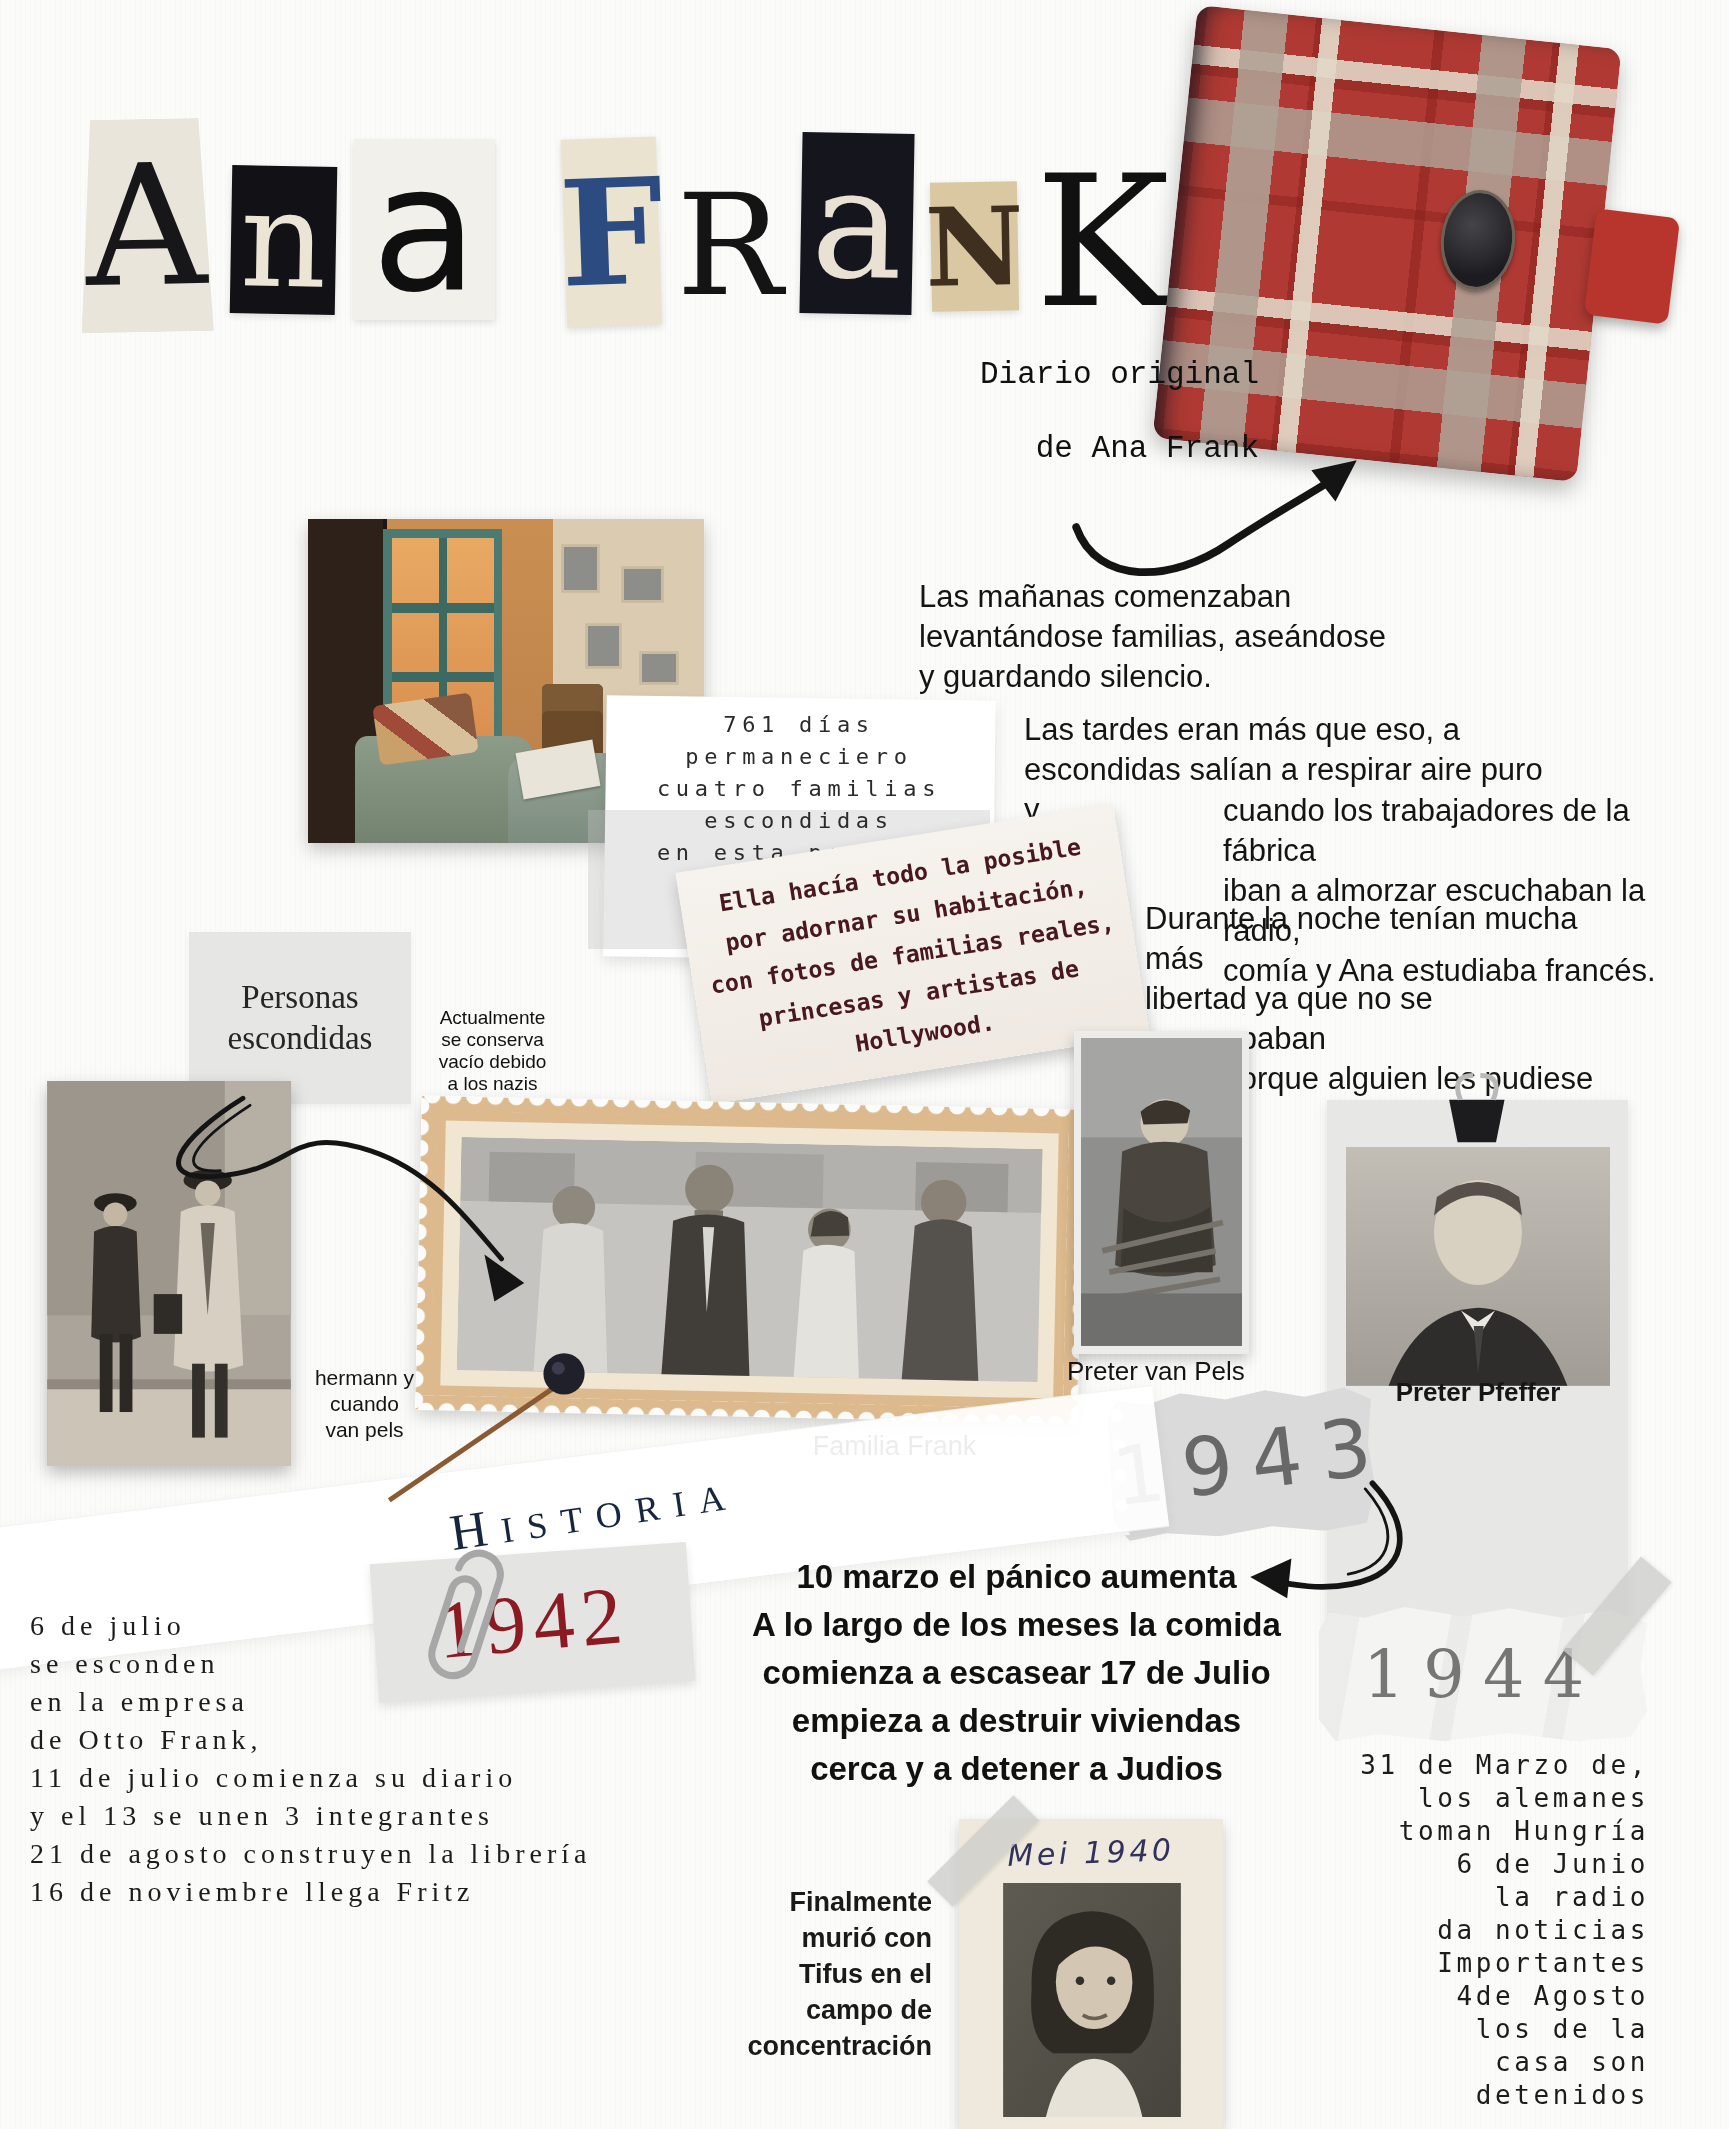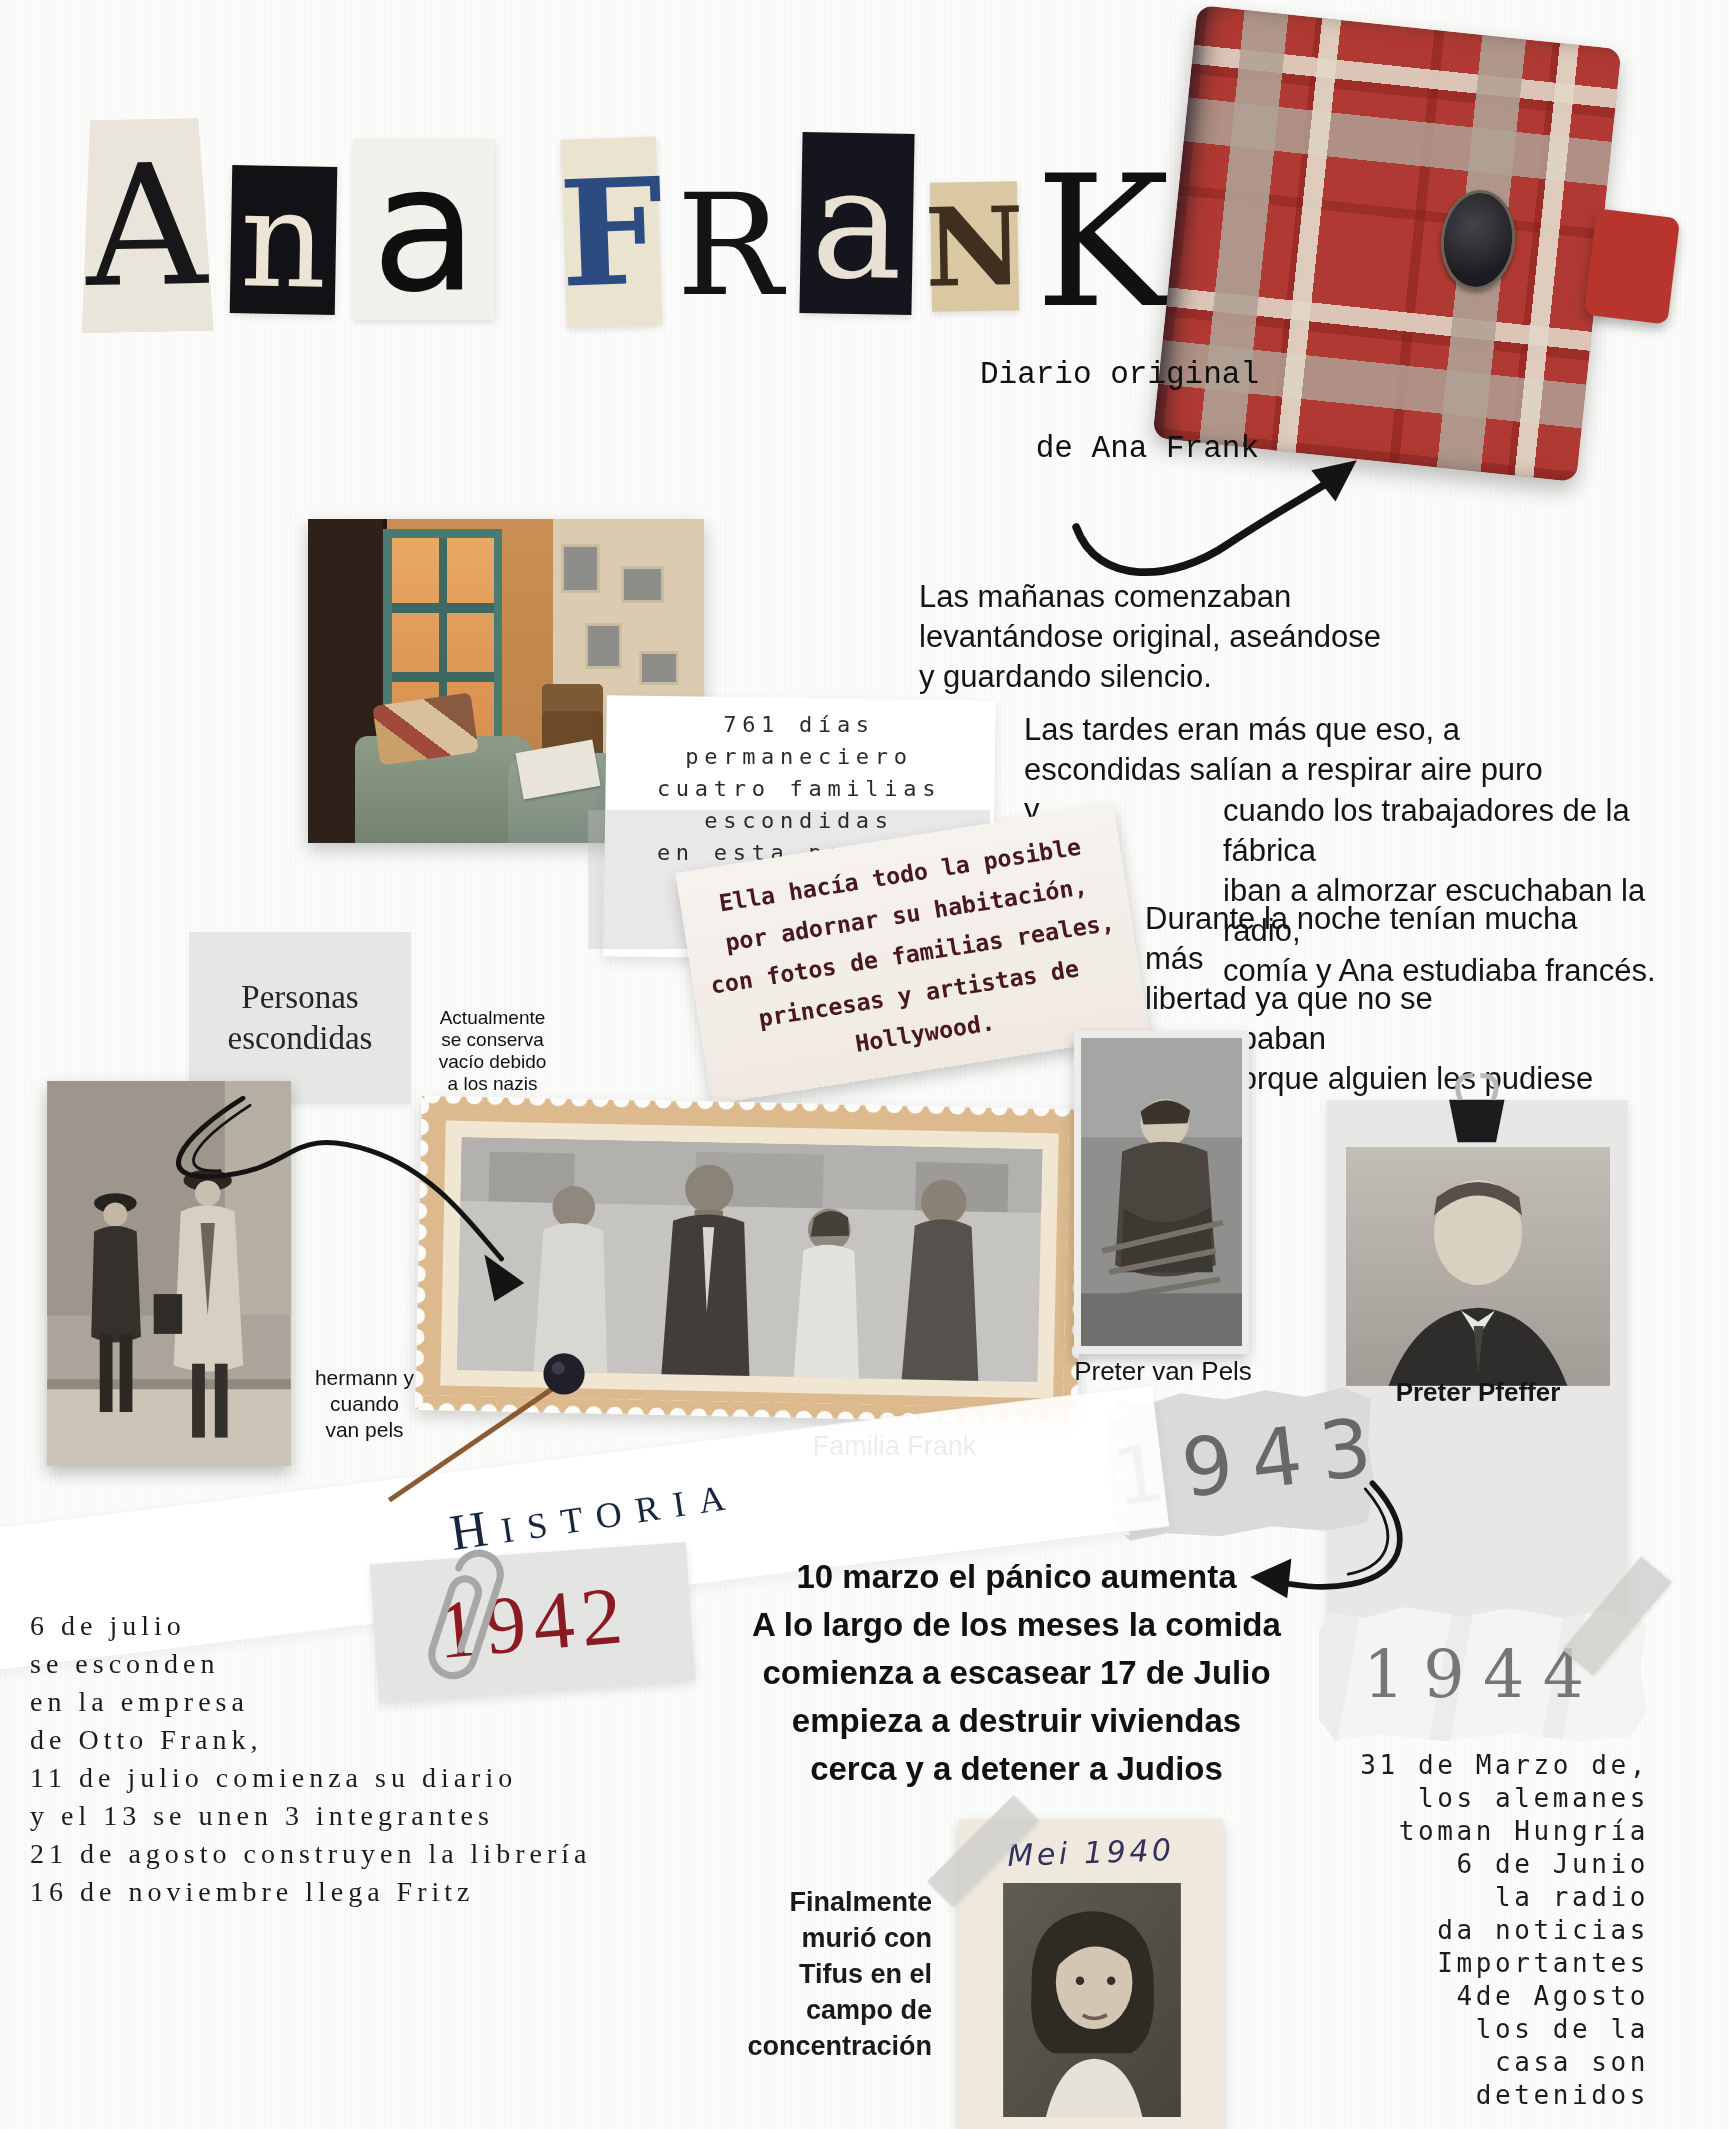--- a/index.html
+++ b/index.html
@@ -110,21 +110,21 @@
   .sc-top{top:-1.4px;left:0;right:0;height:15.6px;background:radial-gradient(circle at 10px 0px,#fbfbf9 7.8px,transparent 8.5px);background-size:21px 15.6px;}
   .sc-bot{bottom:-1.4px;left:0;right:0;height:15.6px;background:radial-gradient(circle at 10px 15.6px,#fbfbf9 7.8px,transparent 8.5px);background-size:21px 15.6px;}
   .sc-left{left:-1.4px;top:0;bottom:0;width:15.6px;background:radial-gradient(circle at 0 10px,#fbfbf9 7.8px,transparent 8.5px);background-size:15.6px 21px;background-repeat:repeat-y;}
   .sc-right{right:-1.4px;top:0;bottom:0;width:15.6px;background:radial-gradient(circle at 15.6px 10px,#fbfbf9 7.8px,transparent 8.5px);background-size:15.6px 21px;background-repeat:repeat-y;}
   #family-inner{position:absolute;inset:24px;background:#f0e6d2;}
   #family-photo{position:absolute;inset:15.6px;overflow:hidden;}
   #familia-caption{left:781px;top:1431px;width:227px;text-align:center;font-size:27px;color:#141414;}
 
   #preter-photo{left:1074px;top:1031px;width:175px;height:323px;background:#ececea;padding:7px;box-sizing:border-box;
     box-shadow:0 5.7px 12.8px rgba(0,0,0,0.22);}
-  #preter-caption{left:1067px;top:1356px;width:192px;text-align:center;font-size:26px;color:#141414;}
+  #preter-caption{left:1067px;top:1356px;width:192px;text-align:left;font-size:26px;color:#141414;}
 
   #fritz-card{left:1327px;top:1100px;width:301px;height:554px;background:#e7e7e6;box-shadow:0 4.3px 11.4px rgba(0,0,0,0.10);}
   #fritz-photo{position:absolute;left:18.5px;top:47px;width:264px;height:239px;overflow:hidden;}
   #fritz-caption{left:1350px;top:1377px;width:256px;text-align:center;font-size:26px;font-weight:bold;color:#161616;}
 
   
   #paper-1943{left:1110px;top:1390px;width:264px;height:145px;background:#dadada;transform:rotate(-3deg);
     clip-path:polygon(0% 14%,4% 3%,15% 7%,28% 0%,45% 6%,60% 1%,75% 7%,90% 2%,100% 11%,98% 42%,100% 72%,96% 96%,80% 100%,60% 95%,40% 100%,20% 96%,6% 100%,0% 86%);
     display:flex;align-items:center;justify-content:center;}
   #paper-1943 .perf{position:absolute;left:1.4px;top:5.7px;bottom:5.7px;width:18.5px;
@@ -220,21 +220,21 @@
   <div id="days-note" class="abs ml">761 días
 permaneciero
 cuatro familias
 escondidas
 en esta pequeña
 casita   en
 Amster
 dam</div>
 
   <div id="morning-text" class="abs ml para">Las mañanas comenzaban
-levantándose original, aseándose
+levantándose familias, aseándose
 y guardando silencio.</div>
   <div id="afternoon-intro" class="abs ml para">Las tardes eran más que eso, a
 escondidas salían a respirar aire puro y</div>
   <div id="afternoon-rest" class="abs ml para">cuando los trabajadores de la fábrica
 iban a almorzar escuchaban la radio,
 comía y Ana estudiaba francés.</div>
   <div id="night-text" class="abs ml para">Durante la noche tenían mucha más
 libertad ya que no se preocupaban
 tanto porque alguien les pudiese oír.</div>
 

